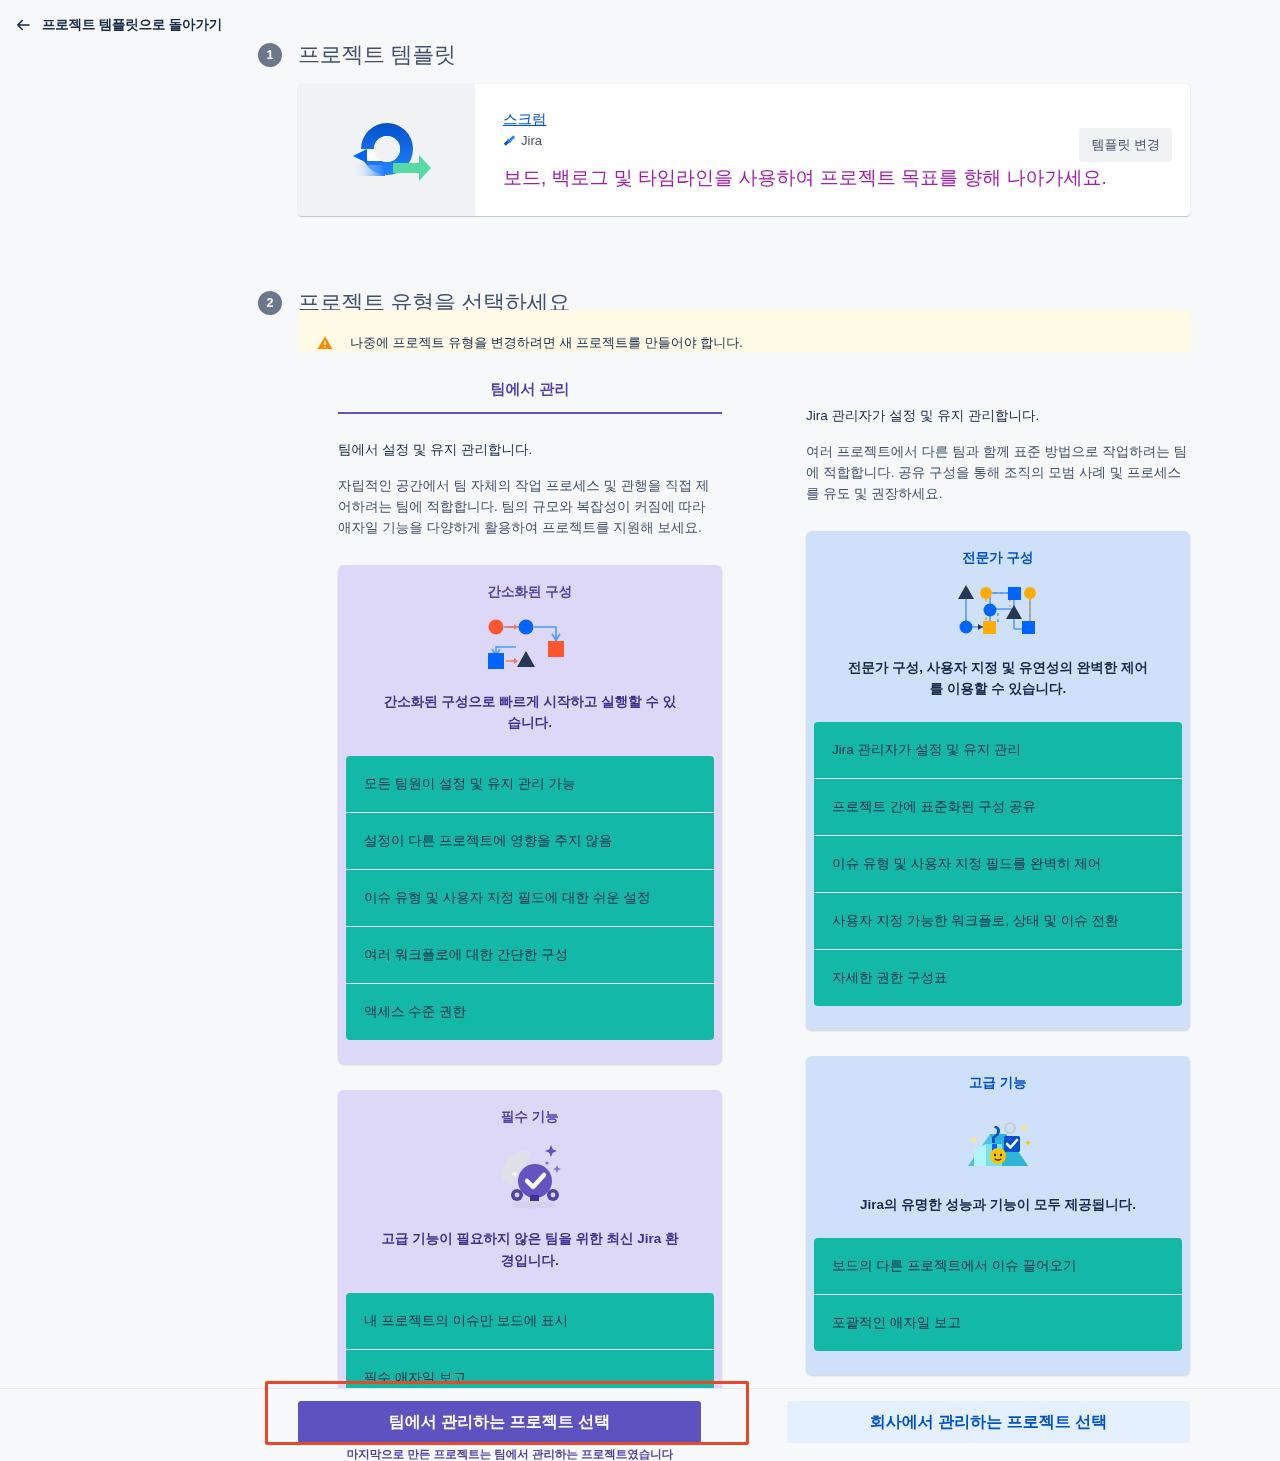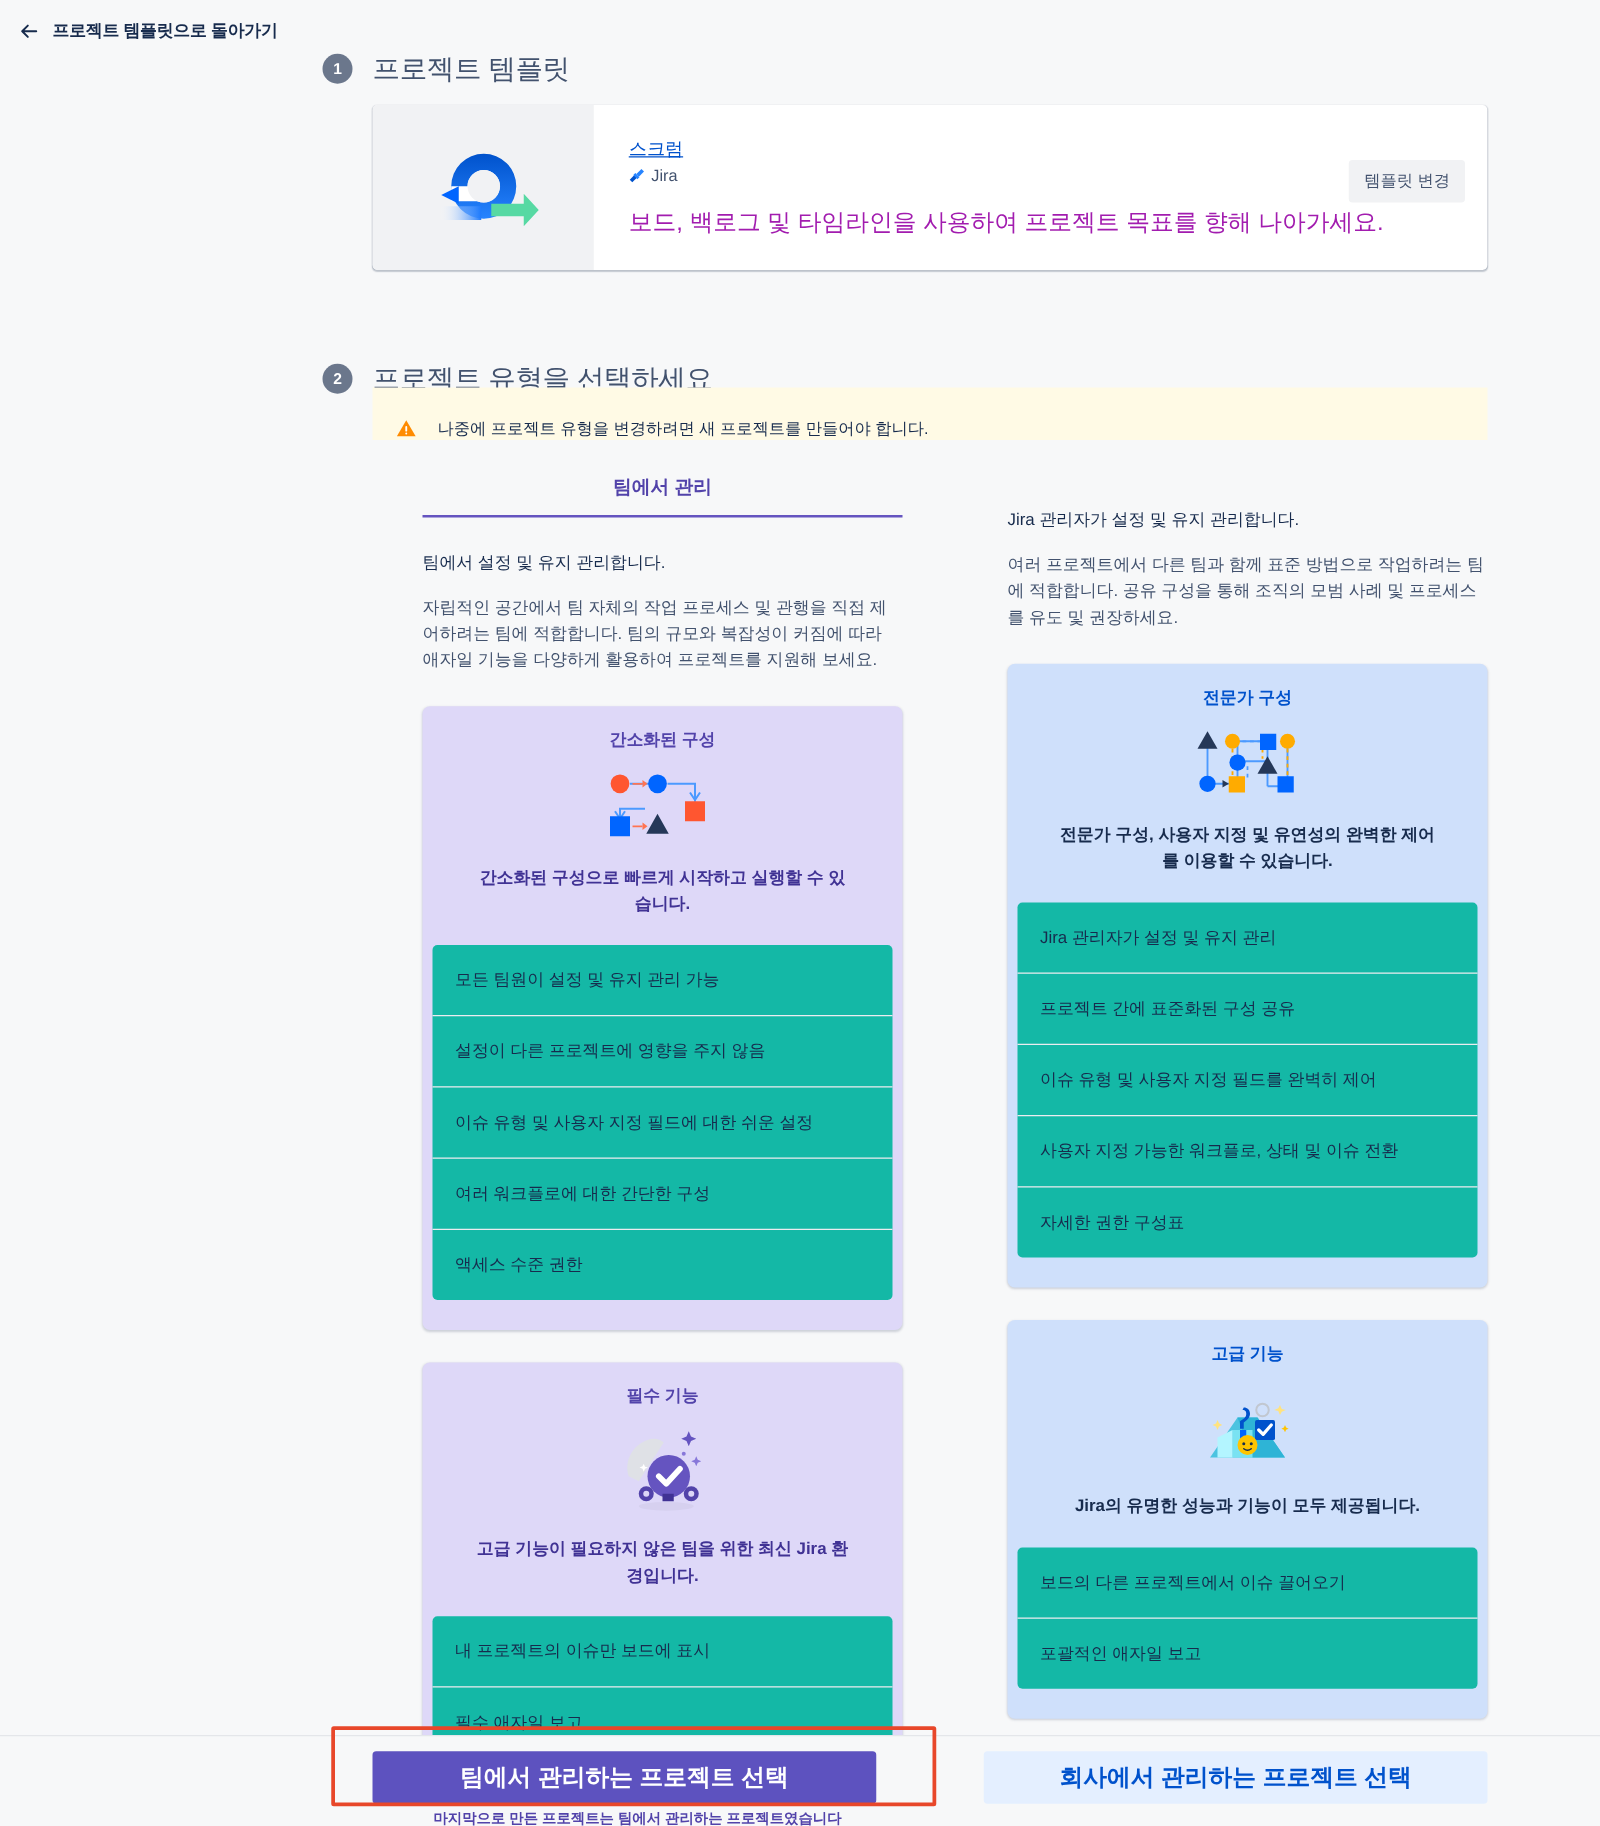--- a/index.html
+++ b/index.html
@@ -133,21 +133,21 @@
     position: absolute; left: 0; bottom: 0; width: 1280px; height: 73px;
     background: #f7f8f9; border-top: 1px solid #e4e6ea; z-index: 6;
   }
   .footer-inner {
     position: absolute; left: 298px; top: 12px; width: 892px;
     display: flex; gap: 44px;
   }
   .btn {
     width: 424px; height: 42px; border: none; border-radius: 3px;
     font-family: "Liberation Sans", sans-serif;
-    font-size: 19px; font-weight: 700; cursor: pointer;
+    font-size: 16px; font-weight: 700; cursor: pointer;
   }
   .btn-primary { background: #5d52bf; color: #fff; }
   .btn-secondary { background: #e4efff; color: #0052cc; margin-left: 42px; }
   .footer-note {
     position: absolute; left: 298px; top: 58px; width: 424px;
     text-align: center; font-size: 11.5px; font-weight: 700; color: #5243aa;
   }
   .hl-box {
     position: absolute; left: 265px; top: 1381px;
     width: 484px; height: 64px;

